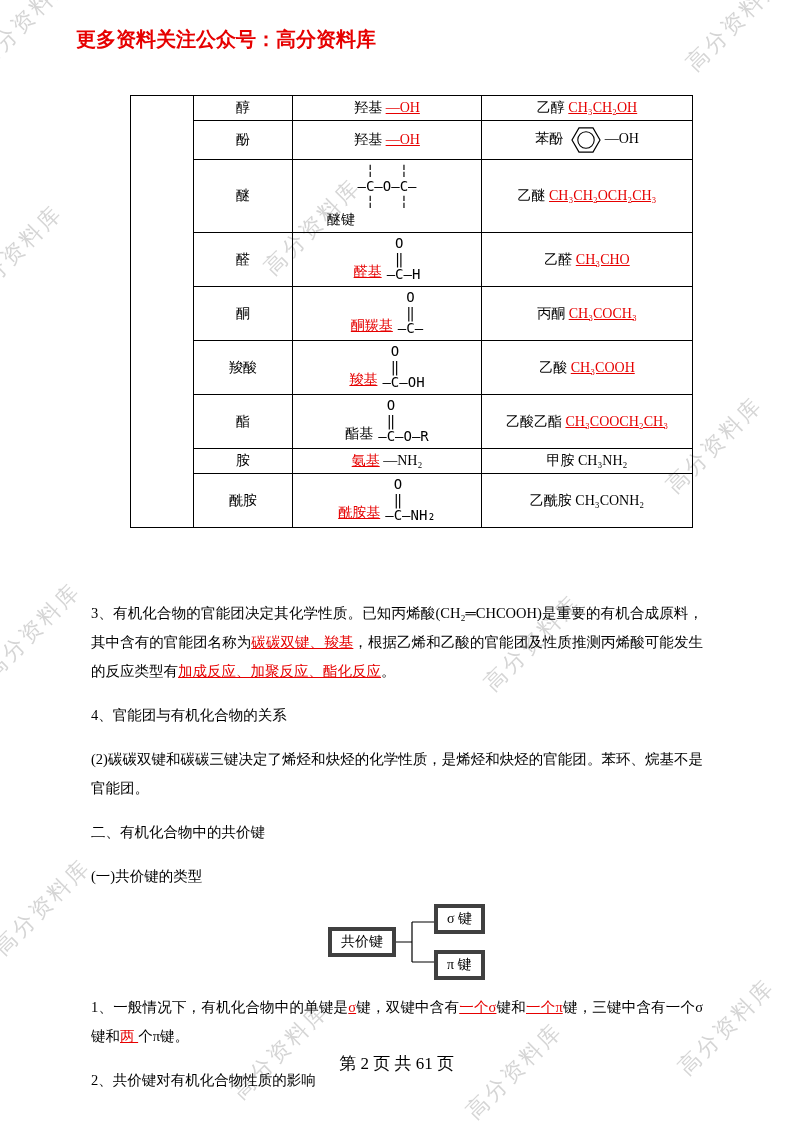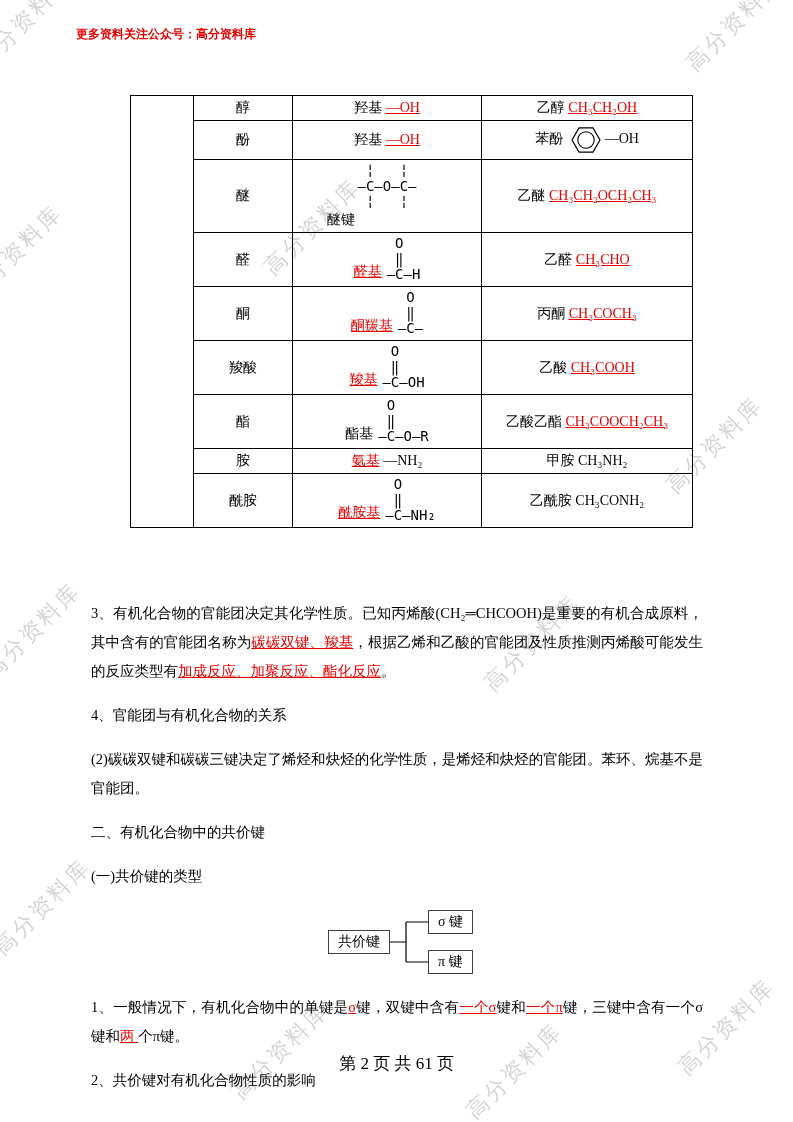--- a/index.html
+++ b/index.html
@@ -9,21 +9,21 @@
     font-family:"Liberation Serif","DejaVu Serif",serif; color:#000;
   }
   .wm {
     position:absolute; transform:rotate(-45deg); transform-origin:center;
     color:#c7c7c7; opacity:.75; font-size:22px; letter-spacing:3px;
     white-space:nowrap; font-family:"Liberation Sans","DejaVu Sans",sans-serif;
     pointer-events:none; user-select:none;
   }
   .header {
     position:absolute; left:76px; top:26px;
-    font-size:12px; font-weight:bold; color:#e60000;
+    font-size:20px; font-weight:bold; color:#e60000;
     font-family:"Liberation Sans","DejaVu Sans",sans-serif;
   }
   .tablewrap { position:absolute; left:130px; top:95px; }
   table.fg { border-collapse:collapse; background:transparent; }
   table.fg td {
     border:1px solid #000; text-align:center; vertical-align:middle;
     font-size:14px; padding:3px 6px; background:transparent;
   }
   td.col-empty { width:50px; }
   td.col-cat   { width:86px; }
@@ -40,21 +40,21 @@
   .ether-lbl { align-self:flex-start; margin-left:28px; margin-top:1px; }
   .benz { vertical-align:middle; margin:0 1px; }
   .body-text {
     position:absolute; left:76px; top:584px; width:642px;
     font-size:14.5px; line-height:29px; text-align:justify;
   }
   .body-text p { margin:15px; }
   .bold { font-weight:normal; }
   .diagram { display:flex; align-items:center; margin:6px 0 6px 252px; height:72px; }
   .dbox {
-    border:1px solid #404040; padding:1px 9px; font-size:14px; line-height:20px;
+    border:4px solid #404040; padding:1px 9px; font-size:14px; line-height:20px;
     background:#fff;
   }
   .dbranches { display:flex; flex-direction:column; gap:16px; }
   .footer {
     position:absolute; left:0; right:0; top:1052px; text-align:center;
     font-size:17px;
   }
 </style>
 </head>
 <body>

